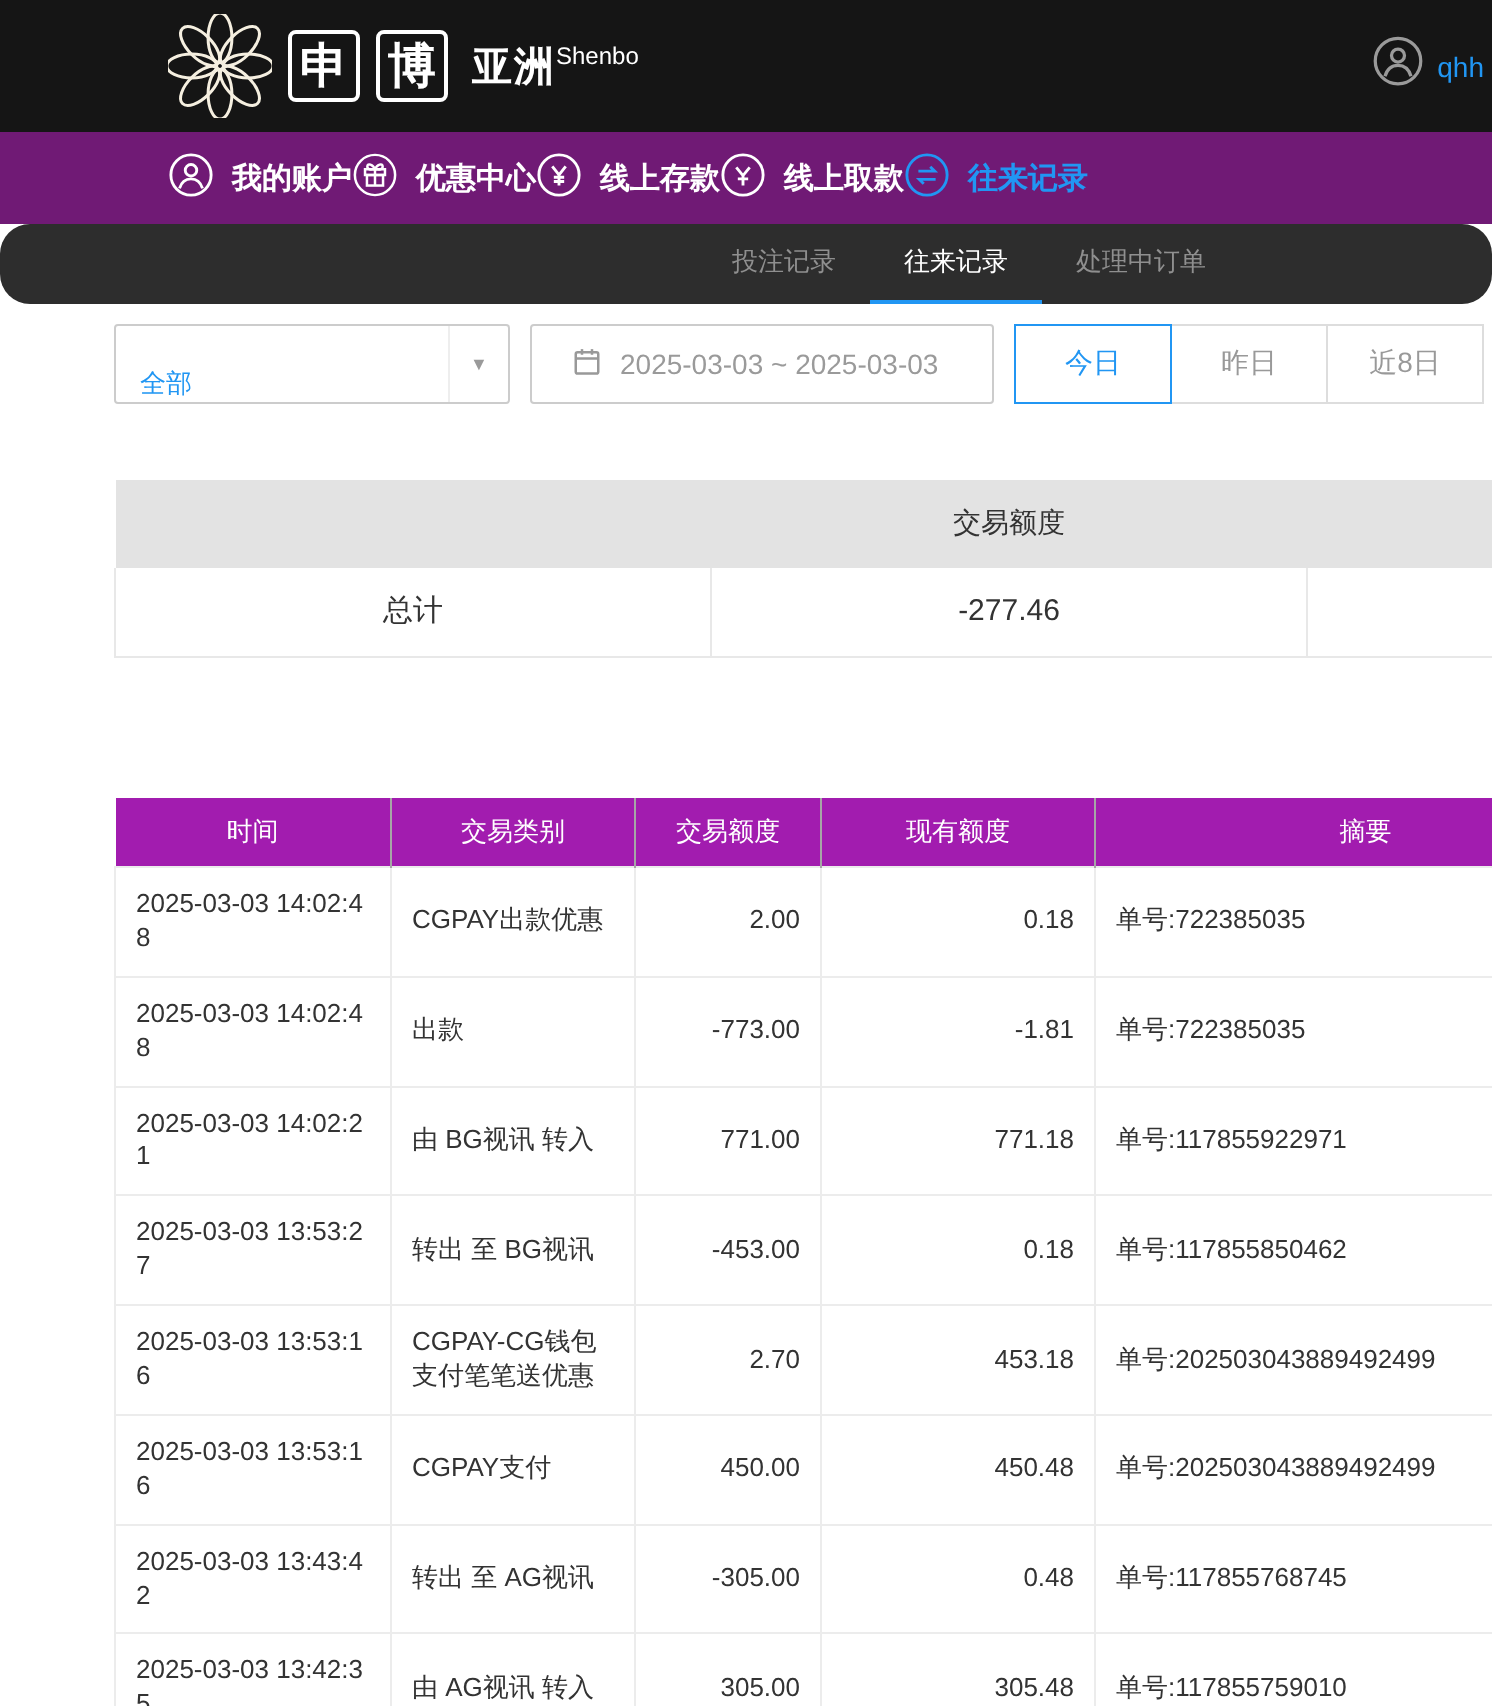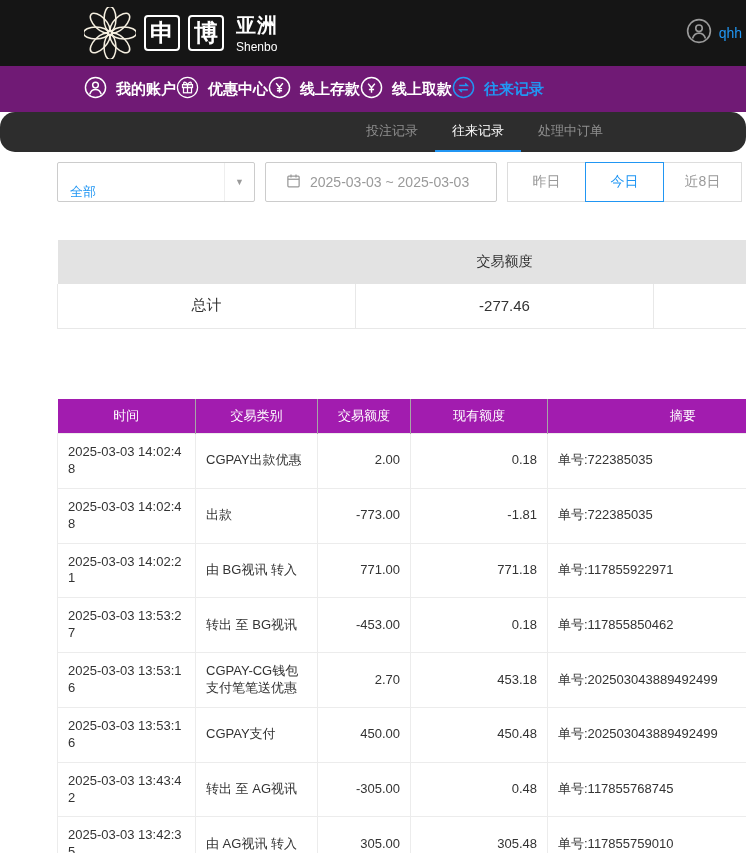--- a/index.html
+++ b/index.html
@@ -6,21 +6,21 @@
   * { margin:0; padding:0; box-sizing:border-box; }
   html,body { width:746px; height:853px; overflow:hidden; background:#fff;
     font-family:"Liberation Sans","DejaVu Sans",sans-serif; }
 
   
   .top-header { height:66px; background:#151515; display:flex; align-items:center; position:relative; }
   .brand { display:flex; align-items:center; margin-left:84px; gap:8px; }
   .flower { display:flex; align-items:center; }
   .char-box { width:36px; height:36px; border:2px solid #fff; border-radius:4px; color:#fff;
     font-size:24px; font-weight:bold; display:flex; align-items:center; justify-content:center; }
-  .brand-right { display:flex; flex-direction:column; color:#fff; margin-left:4px;justify-content:center; }
+  .brand-right { display:flex; flex-direction:row; color:#fff; margin-left:4px;justify-content:center; }
   .brand-region { font-size:20px; font-weight:bold; letter-spacing:1px; }
   .brand-en { font-size:12px; margin-top:1px; }
   .user-area { position:absolute; right:4px; top:50%; transform:translateY(-50%);
     display:flex; align-items:center; gap:7px; }
   .user-area svg { color:#9a9a9a; }
   .username { color:var(--accent); font-size:14px; white-space:nowrap; }
 
   
   .nav { height:46px; background:#701a75; display:flex; align-items:center; padding-left:84px; }
   .nav-item { display:flex; align-items:center; gap:9px; color:#fff; font-size:15px; font-weight:bold;
@@ -186,22 +186,22 @@
       <svg width="15" height="15" viewBox="0 0 24 24" fill="none" stroke="#999" stroke-width="2">
         <rect x="3" y="5" width="18" height="17" rx="1.5"></rect>
         <line x1="3" y1="10" x2="21" y2="10"></line>
         <line x1="8" y1="2.5" x2="8" y2="7"></line>
         <line x1="16" y1="2.5" x2="16" y2="7"></line>
       </svg>
     </span>
     <span>2025-03-03 ~ 2025-03-03</span>
   </div>
   <div class="range-group">
+    <button class="range-btn active">今日</button>
     <button class="range-btn">昨日</button>
-    <button class="range-btn active">今日</button>
     <button class="range-btn">近8日</button>
   </div>
 </div>
 
 <table class="summary-table">
   <colgroup>
       <col style="width:298px">
       <col style="width:298px">
       <col style="width:164px">
     </colgroup>

